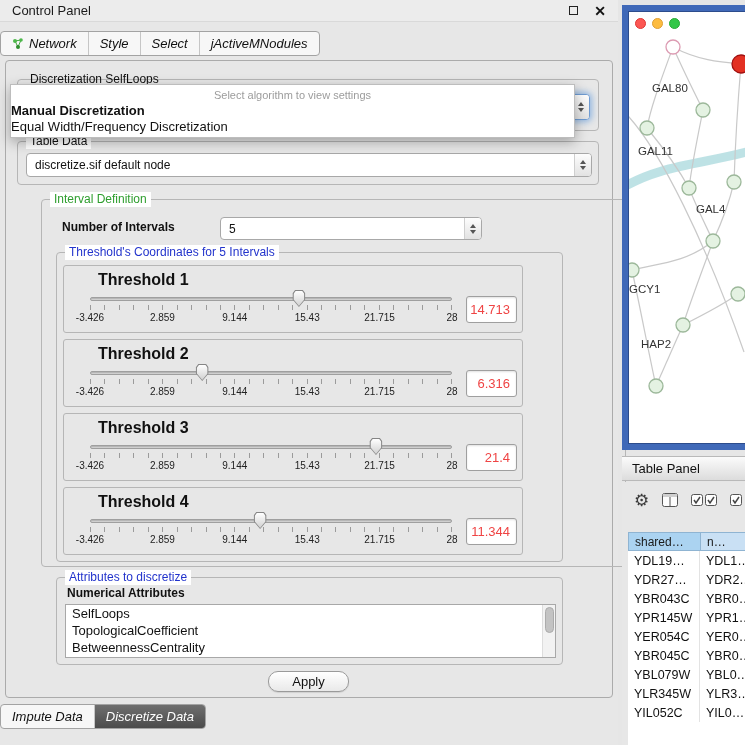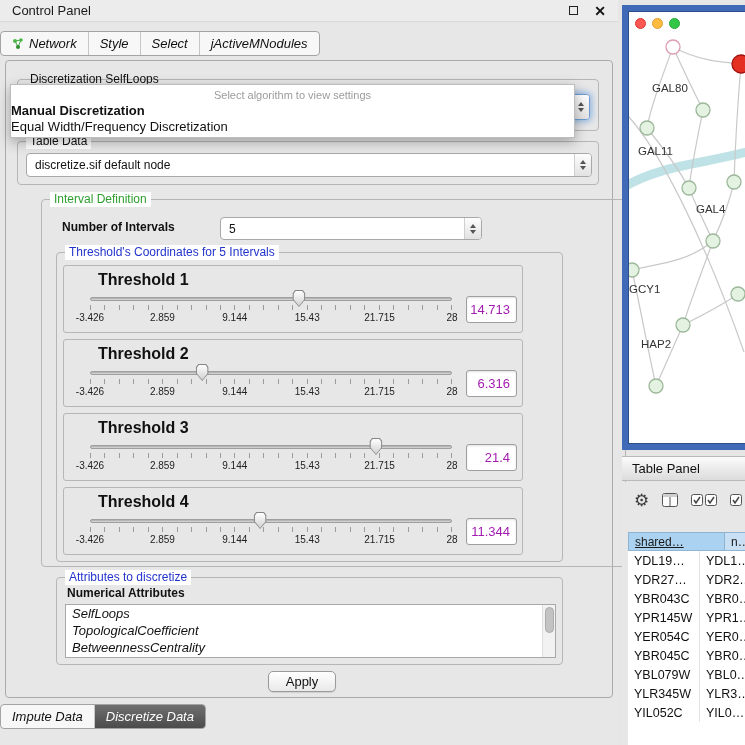--- a/index.html
+++ b/index.html
@@ -47,49 +47,49 @@
   .tbox{position:absolute;left:6px;width:460px;height:68px;border:1px solid #b6b6b6;border-radius:3px;}
   .tlabel{position:absolute;left:10px;top:5px;font-weight:bold;font-size:16px;color:#111;margin-left:24px;}
   .slider{position:absolute;left:26px;top:22px;width:362px;height:40px;}
   .strack{position:absolute;left:0;right:0;top:9px;height:4px;background:#d2d2d2;border:1px solid #9f9f9f;border-radius:2px;box-shadow:inset 0 1px 1px rgba(0,0,0,.15);cursor:pointer;}
   .sticks{position:absolute;left:0;right:0;top:17px;height:5px;background-image:repeating-linear-gradient(90deg,#9b9b9b 0 1px,transparent 1px 14.44px);}
   .thumb{position:absolute;top:2px;width:13px;height:17px;transform:translateX(-50%);cursor:pointer;z-index:2;}
   .thumb::before{content:"";position:absolute;inset:0;background:#858585;clip-path:polygon(20% 0,80% 0,100% 20%,100% 55%,50% 100%,0 55%,0 20%);}
   .thumb::after{content:"";position:absolute;inset:1px;background:linear-gradient(#ffffff,#d0d0d0);clip-path:polygon(20% 0,80% 0,100% 20%,100% 55%,50% 100%,0 55%,0 20%);}
   .scale{position:absolute;left:0;right:0;top:24px;height:12px;font-size:10px;color:#222;}
   .scale span{position:absolute;transform:translateX(-50%);white-space:nowrap;}
-  .vfield{position:absolute;left:402px;top:30px;width:51px;height:27px;background:#fff;border:1px solid #9f9f9f;border-radius:3px;font-size:13px;color:#a21caf;text-align:right;padding-right:6px;box-shadow:inset 0 1px 2px rgba(0,0,0,.12);}
+  .vfield{position:absolute;left:402px;top:30px;width:51px;height:27px;background:#fff;border:1px solid #9f9f9f;border-radius:3px;font-size:13px;color:#ef4444;text-align:right;padding-right:6px;box-shadow:inset 0 1px 2px rgba(0,0,0,.12);}
 
   .listbox{position:absolute;background:#fff;border:1px solid #a8a8a8;overflow:hidden;}
-  .listbox .item{font-size:13px;line-height:17px;padding:0 6px;color:#111;cursor:pointer;white-space:nowrap;font-style:italic;}
+  .listbox .item{font-size:13px;line-height:17px;padding:0 6px;color:#111;cursor:pointer;white-space:nowrap;}
   .vscroll{position:absolute;right:0;top:0;bottom:0;width:13px;background:#f2f2f2;border-left:1px solid #ddd;}
   .vthumb{position:absolute;left:1.5px;top:2px;width:9px;height:26px;background:#c3c3c3;border:1px solid #ababab;border-radius:5px;cursor:pointer;}
 
-  .apply-btn{position:absolute;left:268px;top:671px;width:68px;height:21px;border:1px solid #9a9a9a;border-radius:5px;background:linear-gradient(#ffffff,#e9e9e9);font-size:13px;color:#111;display:flex;align-items:center;justify-content:center;cursor:pointer;box-shadow:0 1px 1px rgba(0,0,0,.1);}
+  .apply-btn{position:absolute;left:268px;top:671px;width:81px;height:21px;border:1px solid #9a9a9a;border-radius:10px;background:linear-gradient(#ffffff,#e9e9e9);font-size:13px;color:#111;display:flex;align-items:center;justify-content:center;cursor:pointer;box-shadow:0 1px 1px rgba(0,0,0,.1);}
 
   
   .net-window{position:absolute;left:622px;top:5px;width:150px;height:445px;background:var(--frame-blue,#4069b8);padding:6px;}
   .net-canvas{position:relative;width:100%;height:100%;background:#fff;border:1px solid #2c4c8c;overflow:hidden;}
   .lights{position:absolute;left:6px;top:6px;display:flex;gap:6px;z-index:5;}
   .light{width:11px;height:11px;border-radius:50%;cursor:pointer;}
   .light.red{background:#fc5753;border:1px solid #df3734;}
   .light.yellow{background:#fdbc40;border:1px solid #de9f34;}
   .light.green{background:#33c748;border:1px solid #27aa35;}
   .net-svg{position:absolute;left:0;top:0;}
   .net-svg text{font-size:11.5px;fill:#333;}
 
   .tp-header{position:absolute;left:622px;top:456px;width:123px;height:25px;background:linear-gradient(#fbfbfb,#dcdcdc);border-top:1px solid #b9b9b9;border-bottom:1px solid #b9b9b9;display:flex;align-items:center;padding-left:10px;font-size:13px;color:#111;}
 
   .tablewrap{position:absolute;left:622px;top:482px;width:123px;height:263px;background:#e7e7e7;overflow:hidden;}
   .ttoolbar{position:absolute;left:12px;top:6px;height:24px;display:flex;align-items:center;gap:13px;}
   .gear{font-size:17px;color:#3d3d3d;cursor:pointer;line-height:1;}
   .ticon{cursor:pointer;display:block;}
   .thead{position:absolute;left:6px;top:50px;width:160px;height:19px;display:flex;}
   .th{font-size:12px;display:flex;align-items:center;padding-left:6px;border:1px solid #8fb4d2;color:#1a1a1a;overflow:hidden;white-space:nowrap;}
-  .th.c1{width:96px;background:var(--header-blue,#abd3f1);border-right:none;text-decoration:underline;}
+  .th.c1{width:72px;background:var(--header-blue,#abd3f1);border-right:none;}
   .th.c2{flex:1;background:#c9e0f4;}
   .trows{position:absolute;left:6px;top:69px;width:160px;bottom:0;background:#fff;}
   .trow{display:flex;height:19px;cursor:pointer;}
   .td{font-size:12.5px;display:flex;align-items:center;padding-left:6px;color:#111;overflow:hidden;white-space:nowrap;}
   .td.c1{width:72px;border-right:1px solid #e3e3e3;}
   .td.c2{flex:1;}
 </style>
 </head>
 <body>
 

